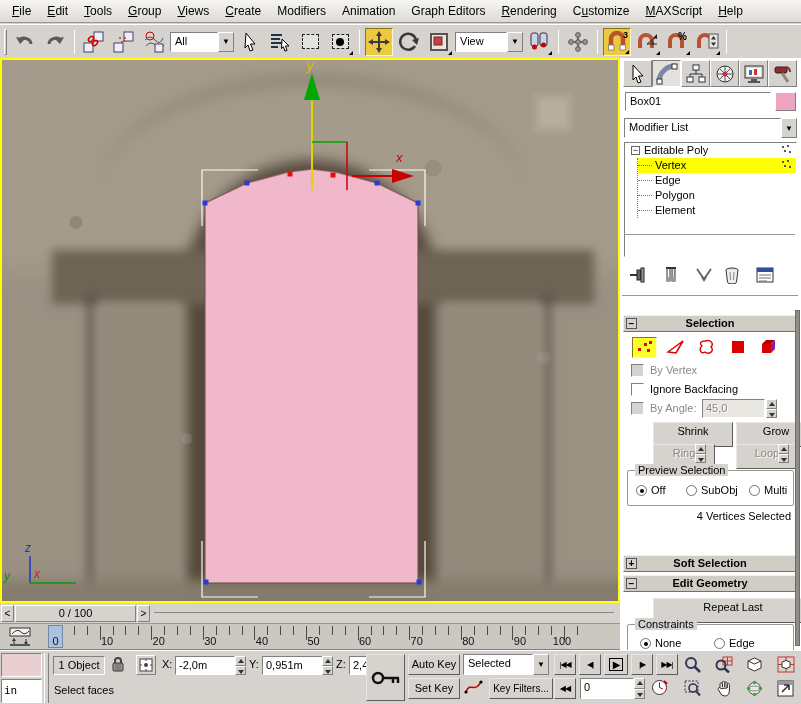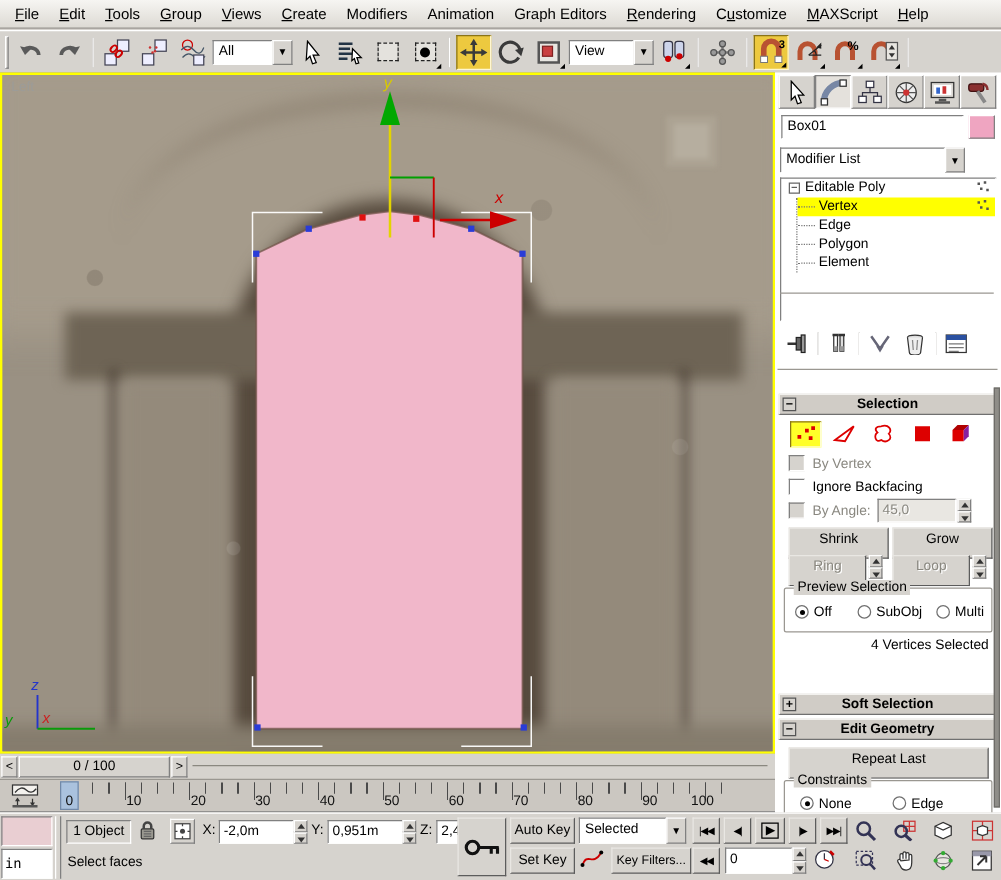--- a/index.html
+++ b/index.html
@@ -95,21 +95,21 @@
 
   
   #cmdpanel { position:absolute; left:620px; top:58px; width:181px; height:592px; background:#ffffff; }
   .tab { position:absolute; top:2px; width:29px; height:27px; background:#d6d3ce;
          border:1px solid; border-color:#fff #808080 #808080 #fff;
          display:flex; align-items:center; justify-content:center; }
   .tab.active { border-color:#808080 #fff #fff #808080; background:#e4e1dc; }
   #objname { position:absolute; left:5px; top:34px; width:146px; height:19px; }
   #objswatch { position:absolute; left:155px; top:34px; width:21px; height:19px;
                border:1px solid; border-color:#fff #808080 #808080 #fff; }
-  #modlist { position:absolute; left:4px; top:60px; width:148px; }
+  #modlist { position:absolute; left:4px; top:60px; width:173px; }
   #stack { position:absolute; left:4px; top:84px; width:173px; height:115px; background:#fff;
            border:1px solid; border-color:#808080 #fff #fff #808080; font-size:11px; overflow:hidden; }
   .stack-row { position:relative; height:15px; line-height:15px; padding-left:6px; display:flex; align-items:center; }
   .stack-kids { position:relative; margin-left:12px; border-left:1px dotted #777; }
   .stack-kids .stack-row { padding-left:0; }
   .stack-kids .stub { width:14px; border-top:1px dotted #777; margin-right:3px; }
   .stack-row.sel { background:#ffff00; }
   .minusbox { display:inline-block; width:9px; height:9px; border:1px solid #666; background:#fff;
               line-height:7px; font-size:9px; text-align:center; margin-right:4px; }
   .stars { position:absolute; right:4px; top:3px; width:10px; height:9px; }
@@ -128,21 +128,21 @@
                  font-weight:bold; font-size:11px; text-align:center; line-height:15px; }
   .roll-box { position:absolute; left:2px; top:2px; width:11px; height:11px; background:#d6d3ce;
               border:1px solid #555; font-weight:bold; font-size:10px; line-height:9px; text-align:center; }
   .subobj-row { position:absolute; left:12px; top:277px; width:160px; height:24px;
                 display:flex; align-items:center; gap:6px; }
   .so-btn { width:25px; height:21px; display:flex; align-items:center; justify-content:center; }
   .chk { display:inline-block; width:13px; height:13px; background:#fff; border:1px solid;
          border-color:#808080 #fff #fff #808080; vertical-align:-3px; margin-right:6px; }
   .chk.disabled { background:#d6d3ce; }
   .check-row { position:absolute; left:11px; font-size:11px; }
-  .pbtn { position:absolute; height:25px; text-align:center; font-size:11px; line-height:17px; }
+  .pbtn { position:absolute; height:25px; text-align:center; font-size:11px; line-height:17px;margin-left:22px; }
   .groupbox { position:absolute; border:1px solid #9a9791; border-radius:2px;
               box-shadow:1px 1px 0 #fff inset, -1px -1px 0 #fff; }
   .groupbox .gtitle { position:absolute; left:7px; top:-7px; background:#d6d3ce; padding:0 3px; font-size:11px; }
   .radio { display:inline-block; width:11px; height:11px; border-radius:50%; background:#fff;
            border:1px solid #707070; vertical-align:-2px; margin-right:4px; position:relative; }
   .radio.on::after { content:""; position:absolute; left:2.5px; top:2.5px; width:4px; height:4px;
                      border-radius:50%; background:#000; }
   #sel-status { position:absolute; right:10px; top:452px; font-size:11px; }
   #panel-scroll { position:absolute; right:1px; top:252px; width:5px; height:336px; background:#8f8d88;
                   border:1px solid #6e6c68; }

